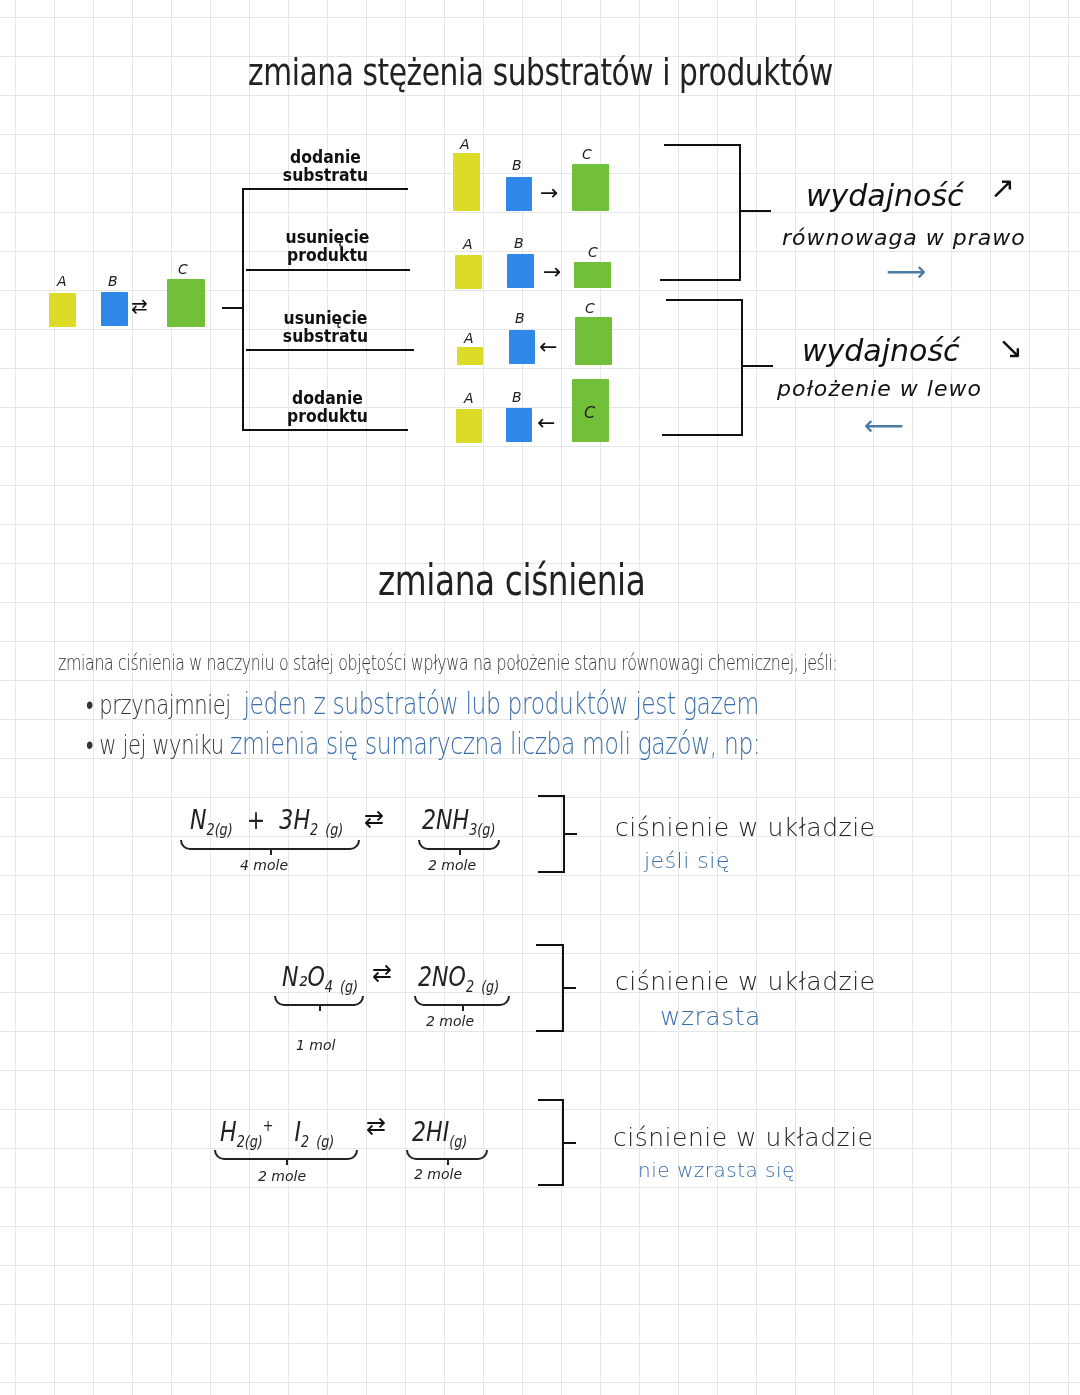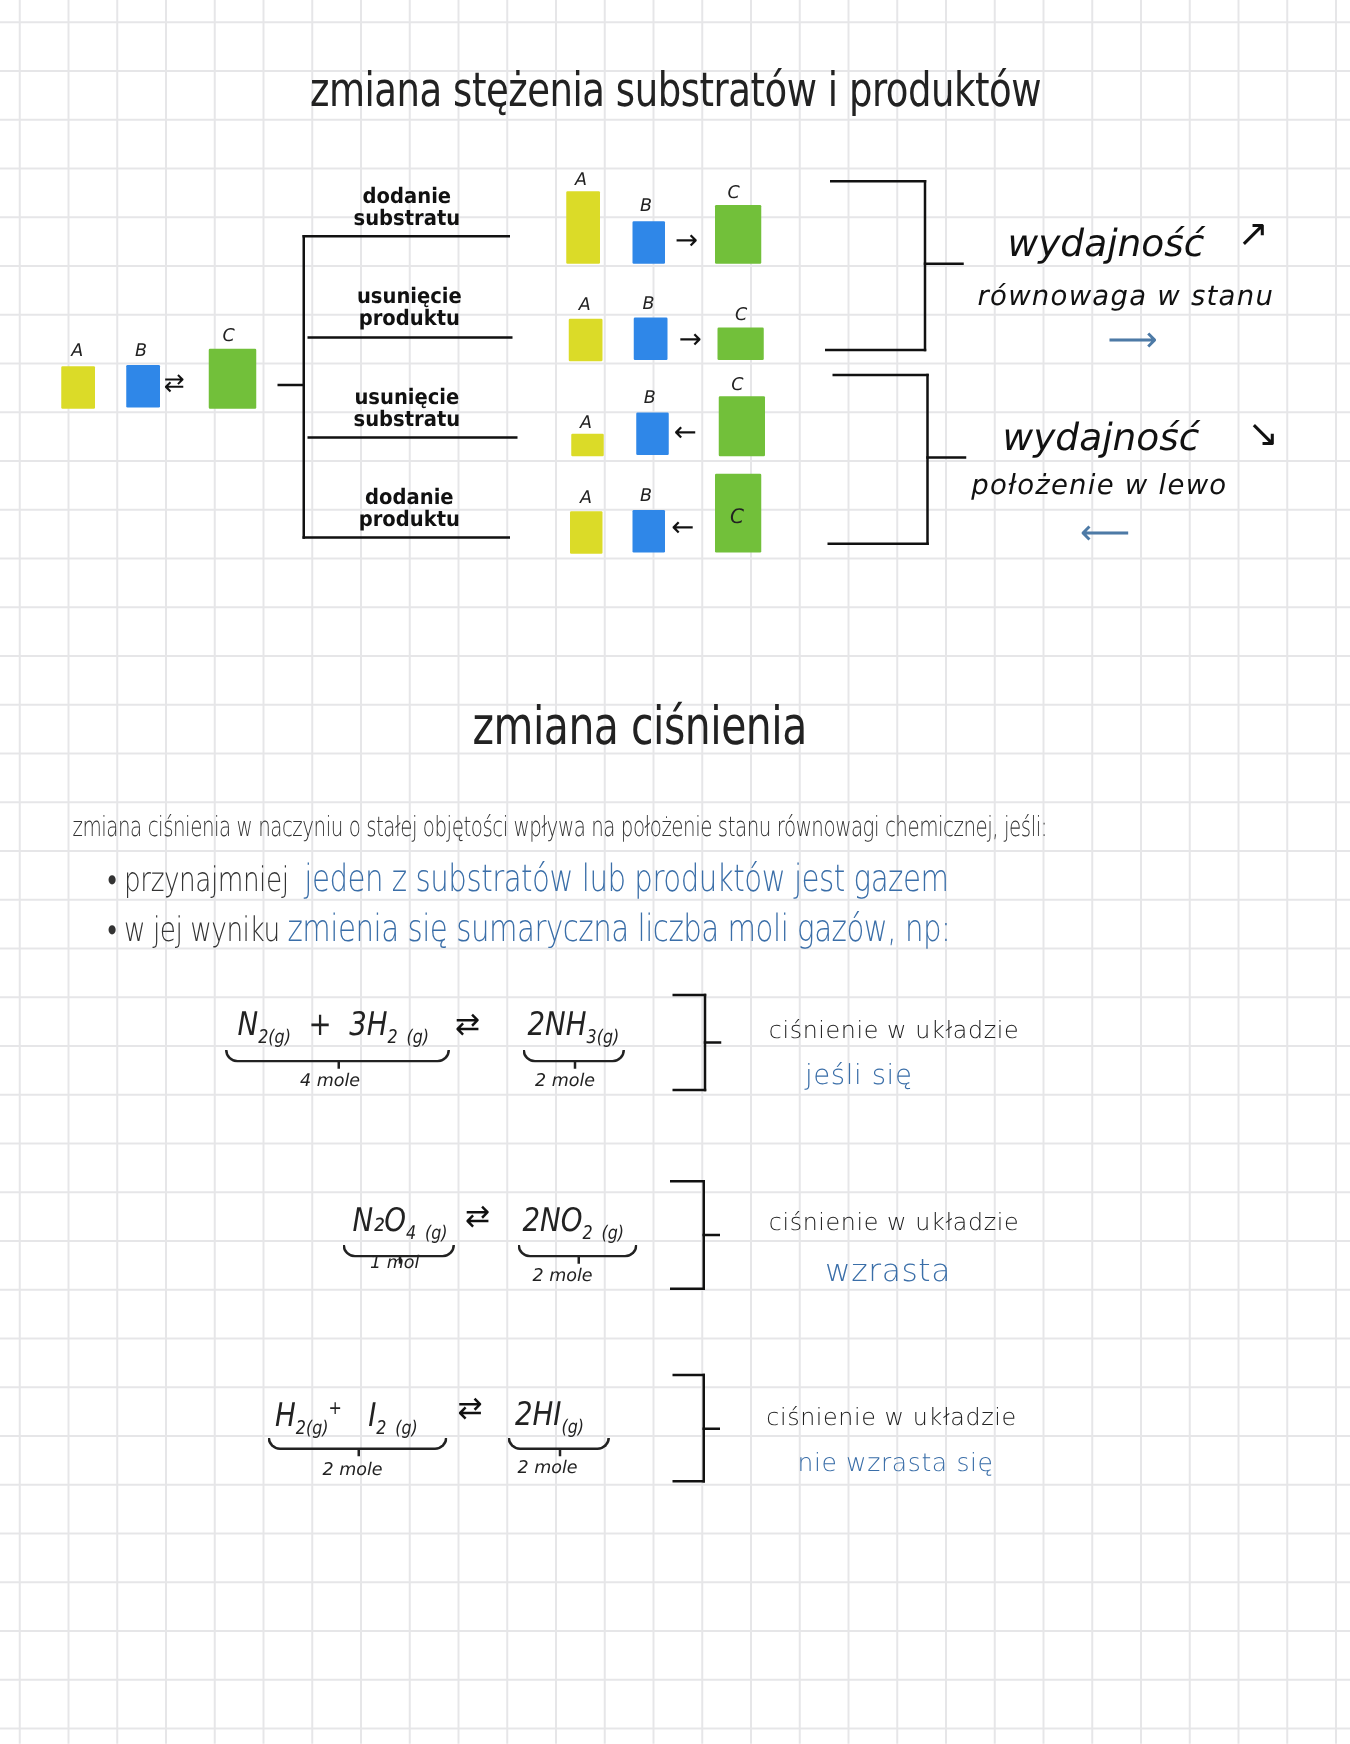--- a/index.html
+++ b/index.html
@@ -38,21 +38,21 @@
   .para { font-size: 22px; white-space: nowrap; transform: scaleX(0.72); transform-origin: left top; color: #333; }
   .bul { font-size: 27px; white-space: nowrap; transform: scaleX(0.78); transform-origin: left top; color: #333; }
   .blue-t { color: #3a6ea8; }
   .eq { font-size: 26px; white-space: nowrap; font-style: italic; color: #222; transform: scaleX(0.85); transform-origin: left top; }
   .eq sub { font-size: 15px; }
   .brace { position: absolute; border: 2px solid #222; border-top: none; border-radius: 0 0 12px 12px; height: 8px; }
   .brace::after {
     content: ""; position: absolute; left: 50%; bottom: -7px; width: 2px; height: 6px; background: #222;
   }
   .mol { font-size: 14px; font-style: italic; color: #222; white-space: nowrap; }
-  .press { font-size: 19px; white-space: nowrap; color: #222; letter-spacing: 0.5px; }
+  .press { font-size: 25px; white-space: nowrap; color: #222; letter-spacing: 0.5px; }
   .pres-blue { font-size: 22px; white-space: nowrap; color: #3a6ea8; letter-spacing: 0.5px; }
 </style>
 </head>
 <body>
 
 <div class="abs hand title" style="left:248px; top:50px;">zmiana stężenia substratów i produktów</div>
 
 <div>
   <span class="abs lbl" style="left:57px; top:273px;">A</span>
   <div class="box yel" style="left:49px; top:293px; width:27px; height:34px;"></div>
@@ -136,21 +136,21 @@
 <div>
   <div class="line" style="left:666px; top:299px; width:77px; height:2px;"></div>
   <div class="line" style="left:741px; top:299px; width:2px; height:137px;"></div>
   <div class="line" style="left:662px; top:434px; width:81px; height:2px;"></div>
   <div class="line" style="left:741px; top:365px; width:32px; height:2px;"></div>
 </div>
 
 <div>
   <span class="abs res1" style="left:806px; top:178px;">wydajność</span>
   <span class="abs trend" style="left:990px; top:170px;">↗</span>
-  <span class="abs res2" style="left:782px; top:225px;">równowaga w stanu</span>
+  <span class="abs res2" style="left:782px; top:225px;">równowaga w prawo</span>
   <span class="abs bluearrow" style="left:886px; top:255px;">⟶</span>
 </div>
 <div>
   <span class="abs res1" style="left:802px; top:333px;">wydajność</span>
   <span class="abs trend" style="left:998px; top:330px;">↘</span>
   <span class="abs res2" style="left:777px; top:376px;">położenie w lewo</span>
   <span class="abs bluearrow" style="left:864px; top:409px;">⟵</span>
 </div>
 
 <div class="abs hand title" style="left:378px; top:556px; font-size:42px;">zmiana ciśnienia</div>
@@ -189,21 +189,21 @@
 <div>
   <div class="abs eq" style="left:282px; top:962px;">
     <span>N₂O</span><sub>4</sub>&nbsp;<sub>(g)</sub>
   </div>
   <span class="abs arrow" style="left:372px; top:962px; font-size:24px;">⇄</span>
   <div class="abs eq" style="left:418px; top:962px;">
     <span>2</span><span>NO</span><sub>2</sub>&nbsp;<sub>(g)</sub>
   </div>
   <div class="brace" style="left:274px; top:996px; width:86px;"></div>
   <div class="brace" style="left:414px; top:996px; width:92px;"></div>
-  <span class="abs mol" style="left:296px; top:1002px;">1 mol</span>
+  <span class="abs mol" style="left:296px; top:1037px;">1 mol</span>
   <span class="abs mol" style="left:426px; top:1013px;">2 mole</span>
   <div class="line" style="left:536px; top:944px; width:28px; height:2px;"></div>
   <div class="line" style="left:562px; top:944px; width:2px; height:88px;"></div>
   <div class="line" style="left:536px; top:1030px; width:28px; height:2px;"></div>
   <div class="line" style="left:562px; top:987px; width:14px; height:2px;"></div>
   <span class="abs hand press" style="left:615px; top:967px;">ciśnienie w układzie</span>
   <span class="abs hand pres-blue" style="left:660px; top:1002px; font-size:25px;">wzrasta</span>
 </div>
 
 <div>

